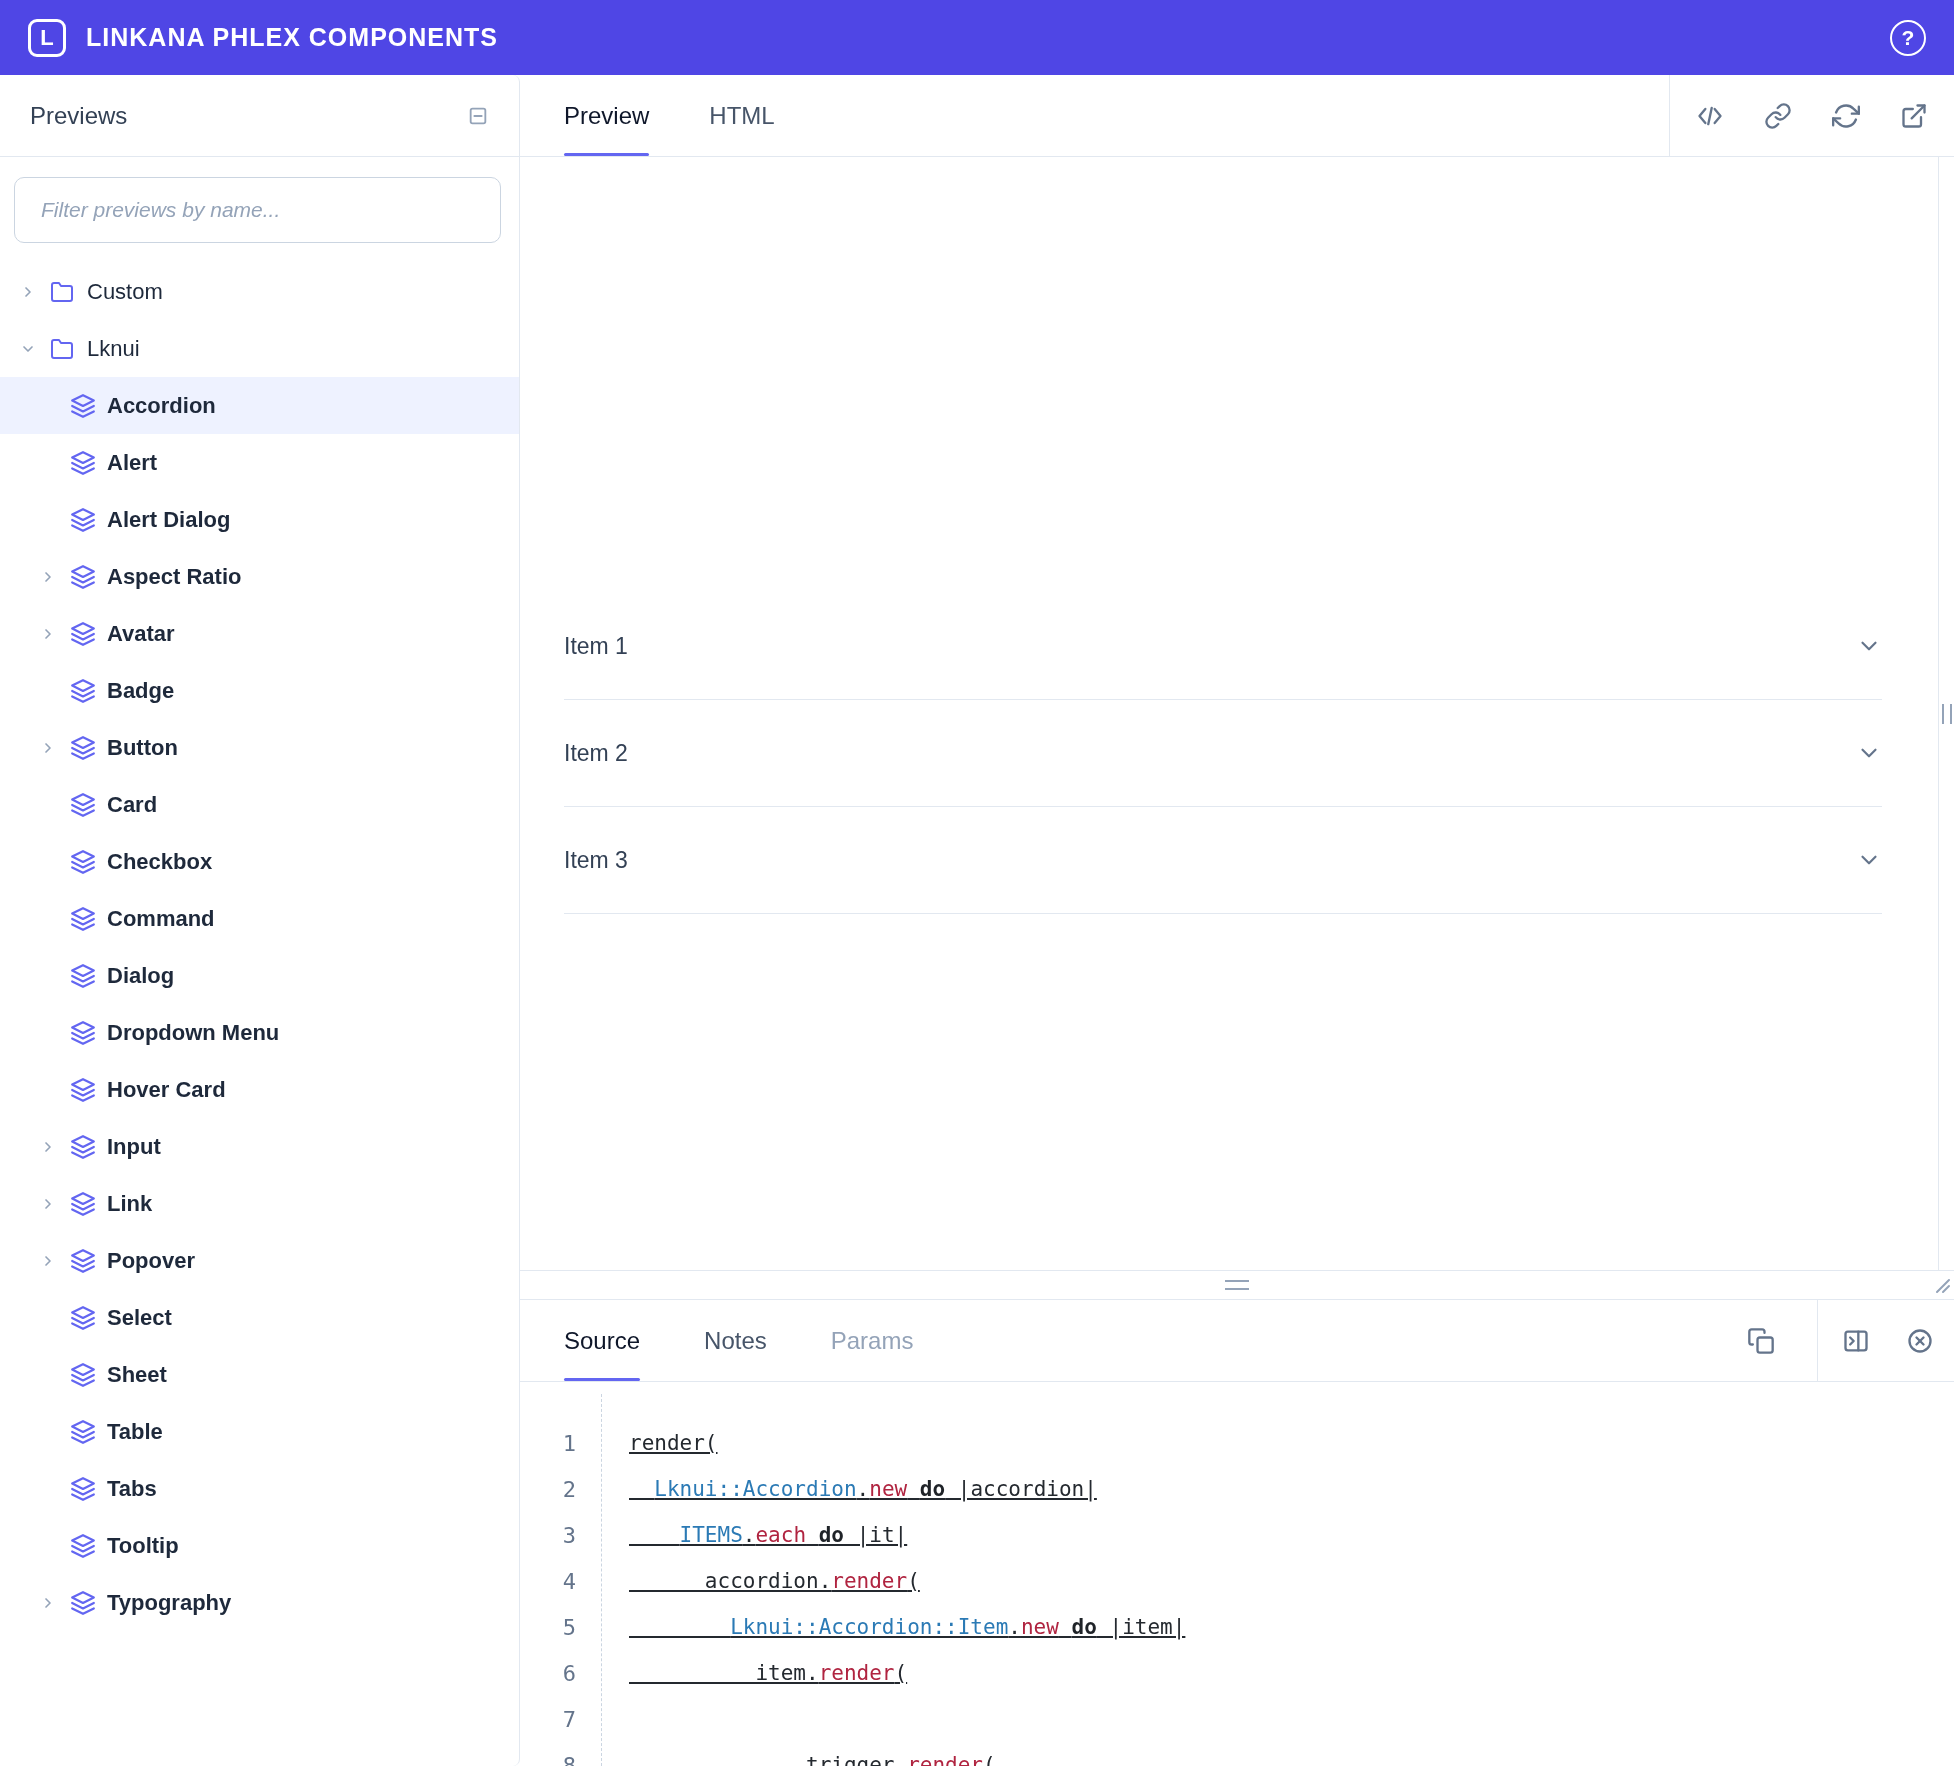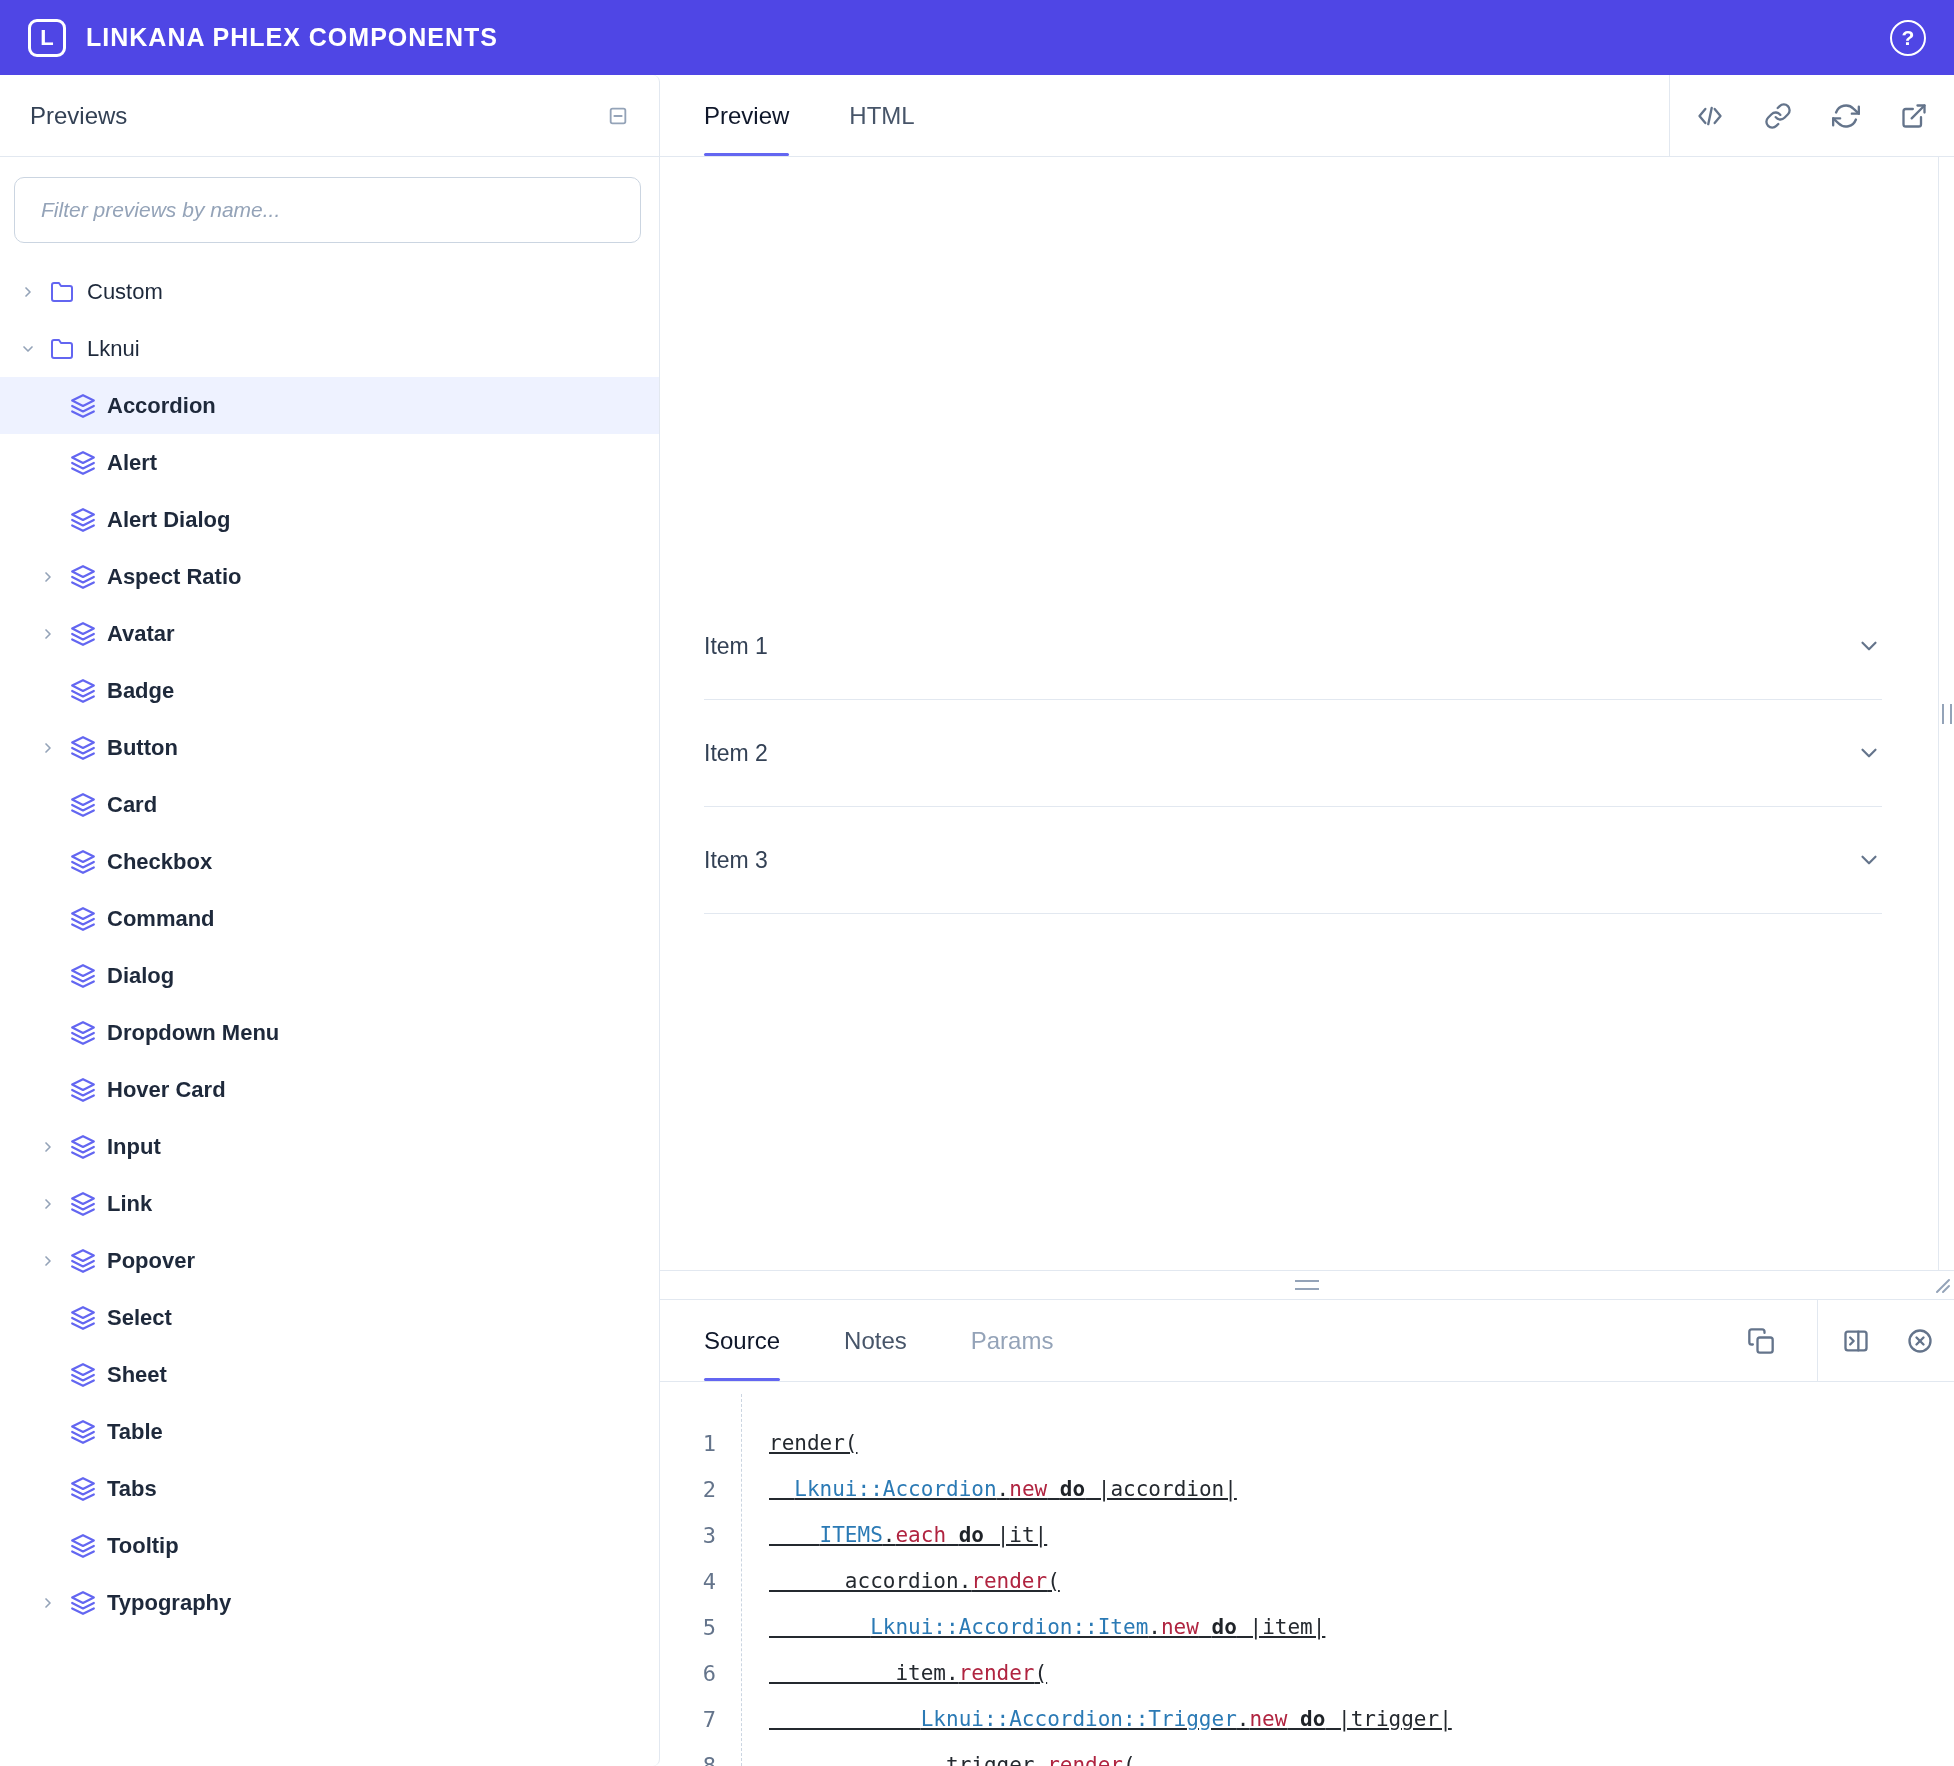--- a/index.html
+++ b/index.html
@@ -15,21 +15,21 @@
   .header { height:75px; flex:none; background:#4f46e5; display:flex; align-items:center; padding:0 28px; gap:20px; }
   .logo { width:38px; height:38px; border:3px solid #fff; border-radius:9px; color:#fff; font-weight:700; font-size:22px; display:flex; align-items:center; justify-content:center; }
   .app-title { color:#fff; font-weight:800; font-size:25px; letter-spacing:1px; }
   .header-spacer { flex:1; }
   .help { width:36px; height:36px; border:2.5px solid #fff; border-radius:50%; color:#fff; font-size:21px; font-weight:700; display:flex; align-items:center; justify-content:center; cursor:pointer; }
 
   
   .body { flex:1; display:flex; min-height:0; }
 
   
-  .sidebar { width:660px; flex:none; border-right:1px solid #e2e8f0; display:flex; flex-direction:column; background:#fff;border-radius:7px; }
+  .sidebar { width:520px; flex:none; border-right:1px solid #e2e8f0; display:flex; flex-direction:column; background:#fff;border-radius:7px; }
   .sidebar-header { height:82px; flex:none; border-bottom:1px solid #e2e8f0; display:flex; align-items:center; padding:0 30px; }
   .sidebar-title { font-size:24px; font-weight:500; color:#334155; }
   .collapse-btn { margin-left:auto; cursor:pointer; display:flex; }
   .search-wrap { padding:20px 18px 18px 14px; }
   .search-input { width:100%; height:66px; border:1px solid #cbd5e1; border-radius:10px; padding:0 26px; font-size:21px; font-family:"Liberation Sans", sans-serif; color:#1e293b; outline:none; }
   .search-input::placeholder { font-style:italic; color:#94a3b8; }
   .tree { flex:1; overflow:hidden; padding-top:2px; }
   .tree-row { height:57px; display:flex; align-items:center; cursor:pointer; }
   .tree-row.folder { padding-left:20px; }
   .tree-row.component { padding-left:40px; }
@@ -545,21 +545,20 @@
             <div class="code-line">
               <span class="ln">5</span>
               <span class="code"><span>        </span><span class="tk-cls">Lknui::Accordion::Item</span><span>.</span><span class="tk-m">new</span><span> </span><span class="tk-kw">do</span><span> |item|</span></span>
             </div>
             <div class="code-line">
               <span class="ln">6</span>
               <span class="code"><span>          item.</span><span class="tk-m">render</span><span>(</span></span>
             </div>
             <div class="code-line">
               <span class="ln">7</span>
-              <span class="code"><span>            </span><span class="tk-cls">Lknui::Accordion::Trigger</span><span>.</span><span class="tk-m">new</span><span> </span><span class="tk-kw">do</span><span> |trigger|</span></span>
             </div>
             <div class="code-line">
               <span class="ln">8</span>
               <span class="code"><span>              trigger.</span><span class="tk-m">render</span><span>(</span></span>
             </div>
           </div>
       </div>
 
     </div>
   </div>

